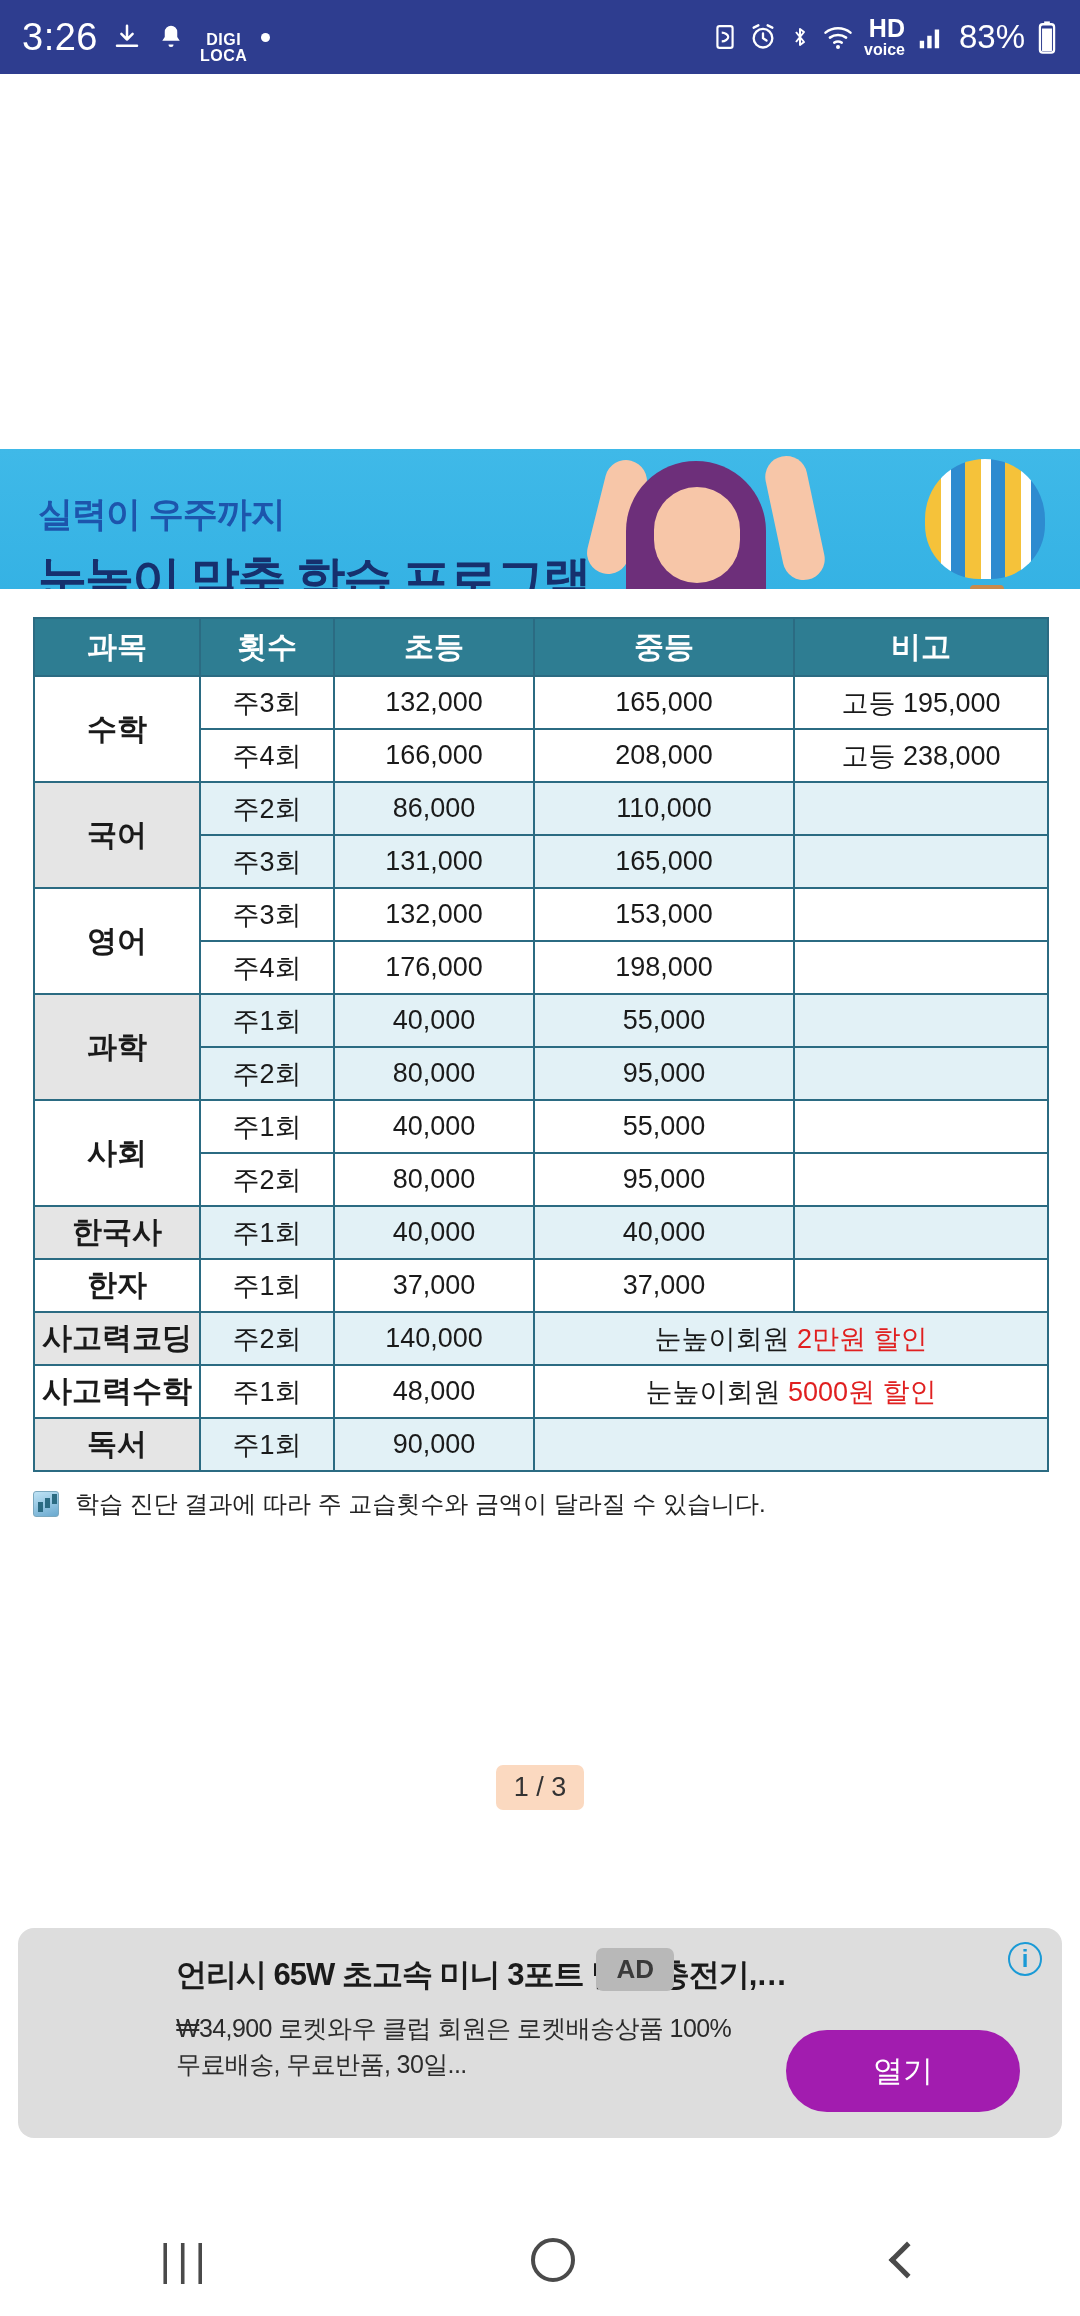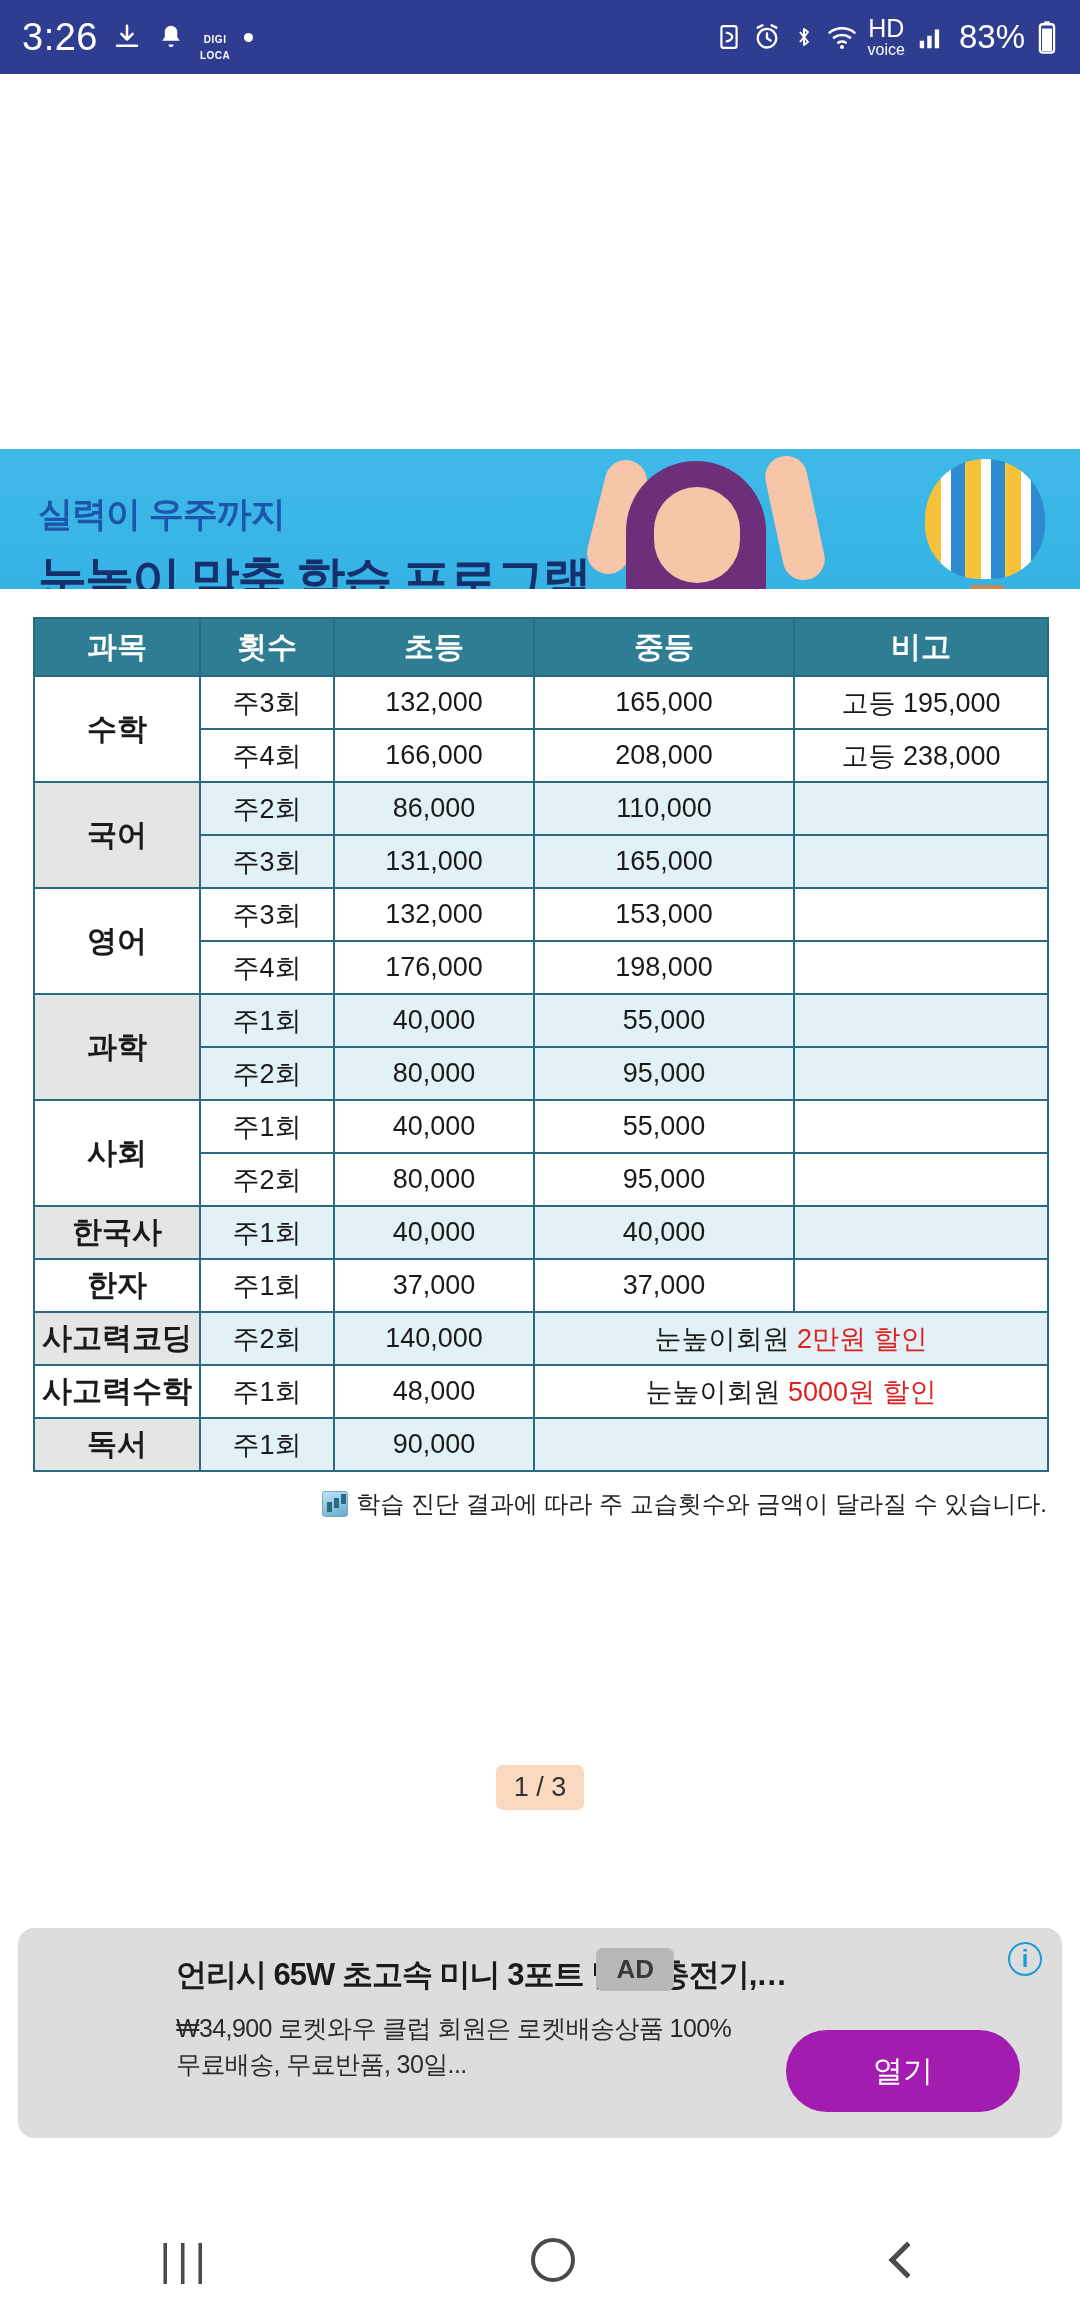--- a/index.html
+++ b/index.html
@@ -19,26 +19,26 @@
     display: flex;
     align-items: center;
     padding: 0 22px;
     font-size: 34px;
   }
   .sb-left { display: flex; align-items: center; gap: 14px; }
   .sb-clock { font-size: 38px; letter-spacing: 0.5px; }
   .sb-right { margin-left: auto; display: flex; align-items: center; gap: 11px; }
   .sb-icon { display: inline-flex; align-items: center; justify-content: center; }
   .sb-carrier {
-    font-size: 10px; line-height: 16px; text-align: center;
+    font-size: 16px; line-height: 16px; text-align: center;
     font-weight: bold; letter-spacing: 0.5px; margin-top: 21px;
   }
   .sb-dot { width: 9px; height: 9px; border-radius: 50%; background: #ffffff; display:inline-block; }
   .sb-batt-text { font-size: 33px; margin-left: 2px; }
-  .hdvoice { font-size: 16px; line-height: 17px; text-align: center; font-weight: normal; }
+  .hdvoice { font-size: 16px; line-height: 17px; text-align: right; font-weight: bold; }
   .hdvoice .hd { font-size: 25px; display:block; line-height: 25px;}
 
   
   .content { position: relative; width: 1080px; }
 
   .banner {
     margin-top: 375px;
     height: 140px;
     width: 1080px;
     background: linear-gradient(180deg,#3fb9e8 0%,#35b2e4 100%);
@@ -110,21 +110,21 @@
   }
   td.subject { font-weight: bold; font-size: 30px; background: #ffffff; }
   tr.alt td { background: #e2f1f6; }
   tr.alt td.subject { background: #e5e5e5; }
   .discount { color: #e02020; }
   .note {
     margin: 16px 0 0 0;
     text-align: center;
     font-size: 24px;
     color: #222;
-    display: flex; align-items: center; justify-content: flex-end; gap: 8px;
+    display: flex; align-items: center; justify-content: flex-start; gap: 16px;
   }
   .note-icon {
     width: 26px; height: 26px; flex: 0 0 26px;
     background: linear-gradient(160deg,#bfe3f5 0%,#6aa9cf 100%);
     border: 1px solid #7aa8bf; border-radius: 3px;
     position: relative;
   }
   .note-icon:after {
     content:""; position:absolute; left:4px; bottom:4px; width:5px; height:10px;
     background:#2b6b82; box-shadow: 7px -4px 0 #2b6b82, 14px -8px 0 #2b6b82;

